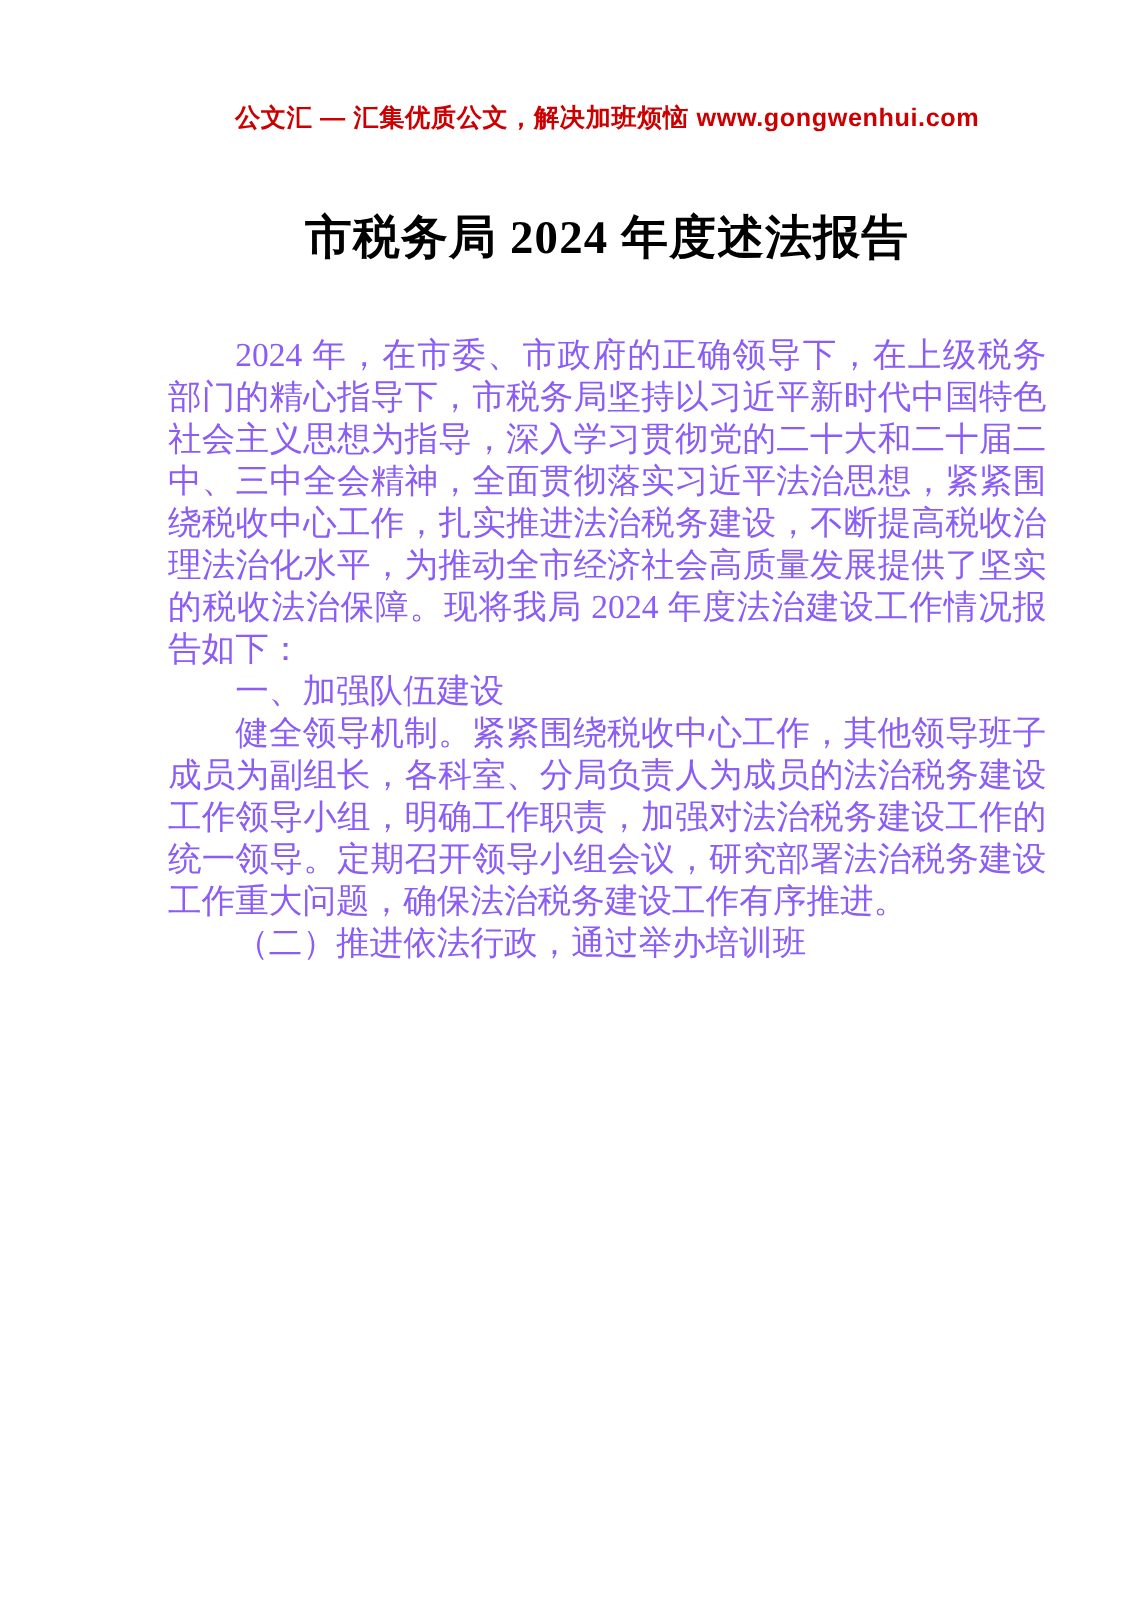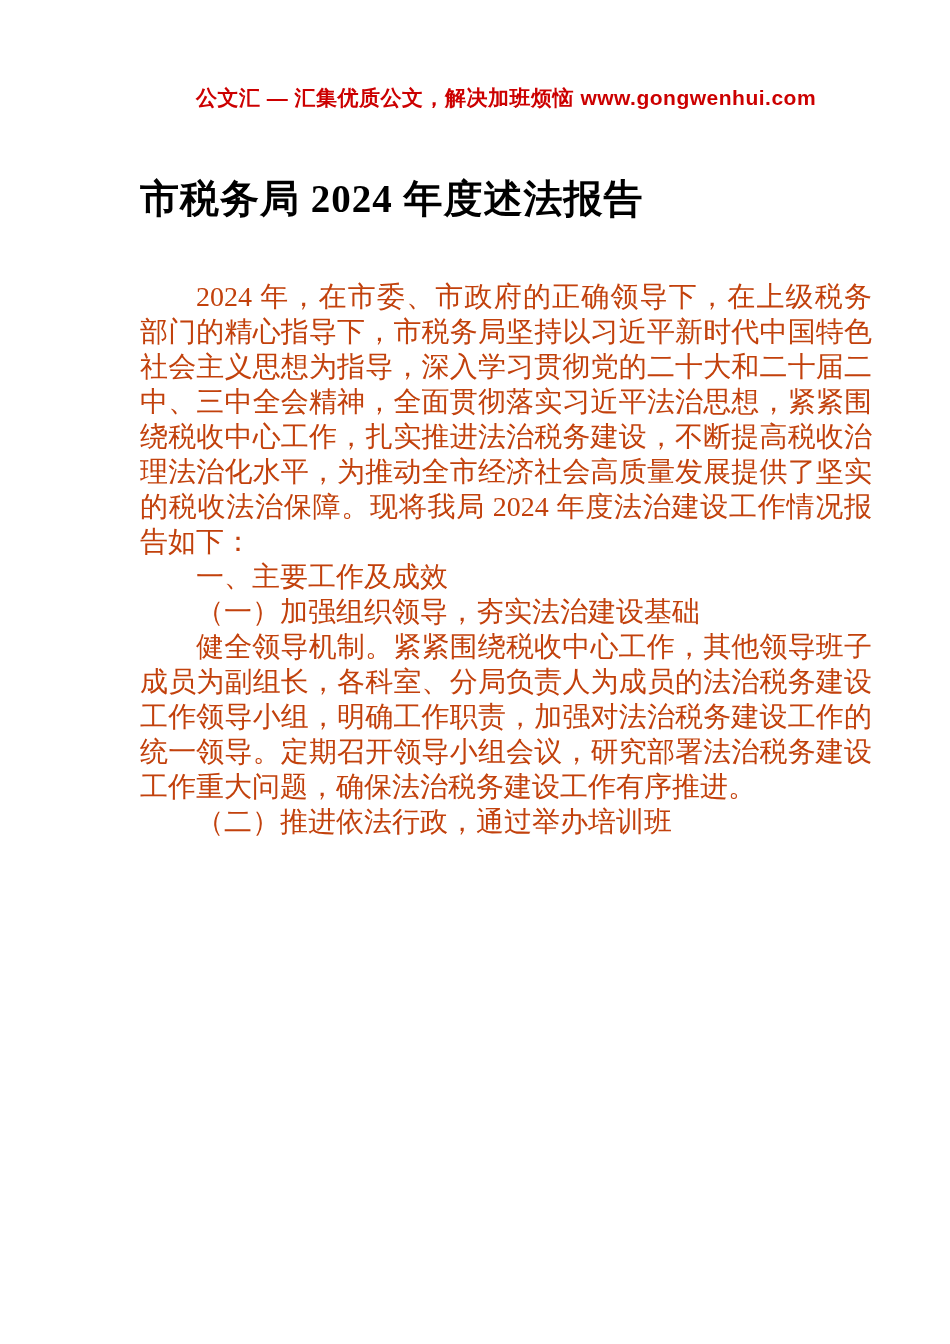--- a/index.html
+++ b/index.html
@@ -24,46 +24,45 @@
   .site-header {
     text-align: center;
     font-size: 21px;
     font-weight: bold;
     letter-spacing: 0.5px;
     font-family: "Liberation Sans", "DejaVu Sans", sans-serif;
     margin: 0 0 66px 0;
     white-space: nowrap;
   }
   .doc-title {
-    text-align: left;
+    text-align: center;
     font-size: 39px;
     font-weight: bold;
     line-height: 1.1;
     margin: 0 0 58px 0;
     letter-spacing: 1px;
     color: #000000;
   }
   .body-text p {
     margin: 0;
     font-size: 28px;
     line-height: 35px;
     text-align: justify;
     text-indent: 2em;
-    color: #c2410c;
+    color: #8b5cf6;
     word-break: break-all;
   }
 </style>
 </head>
 <body>
 
 <div class="page">
   <div class="site-header" style="color: rgb(204, 0, 0);">公文汇 — 汇集优质公文，解决加班烦恼 www.gongwenhui.com</div>
 
   <h1 class="doc-title">市税务局 2024 年度述法报告</h1>
 
   <div class="body-text">
       <p>2024 年，在市委、市政府的正确领导下，在上级税务部门的精心指导下，市税务局坚持以习近平新时代中国特色社会主义思想为指导，深入学习贯彻党的二十大和二十届二中、三中全会精神，全面贯彻落实习近平法治思想，紧紧围绕税收中心工作，扎实推进法治税务建设，不断提高税收治理法治化水平，为推动全市经济社会高质量发展提供了坚实的税收法治保障。现将我局 2024 年度法治建设工作情况报告如下：</p>
-      <p>一、主要工作及成效</p>
-      <p>（一）加强组织领导，夯实法治建设基础</p>
+      <p>一、加强队伍建设</p>
       <p>健全领导机制。紧紧围绕税收中心工作，其他领导班子成员为副组长，各科室、分局负责人为成员的法治税务建设工作领导小组，明确工作职责，加强对法治税务建设工作的统一领导。定期召开领导小组会议，研究部署法治税务建设工作重大问题，确保法治税务建设工作有序推进。</p>
       <p>（二）推进依法行政，通过举办培训班</p>
     </div>
 </div>
 
 </body></html>

